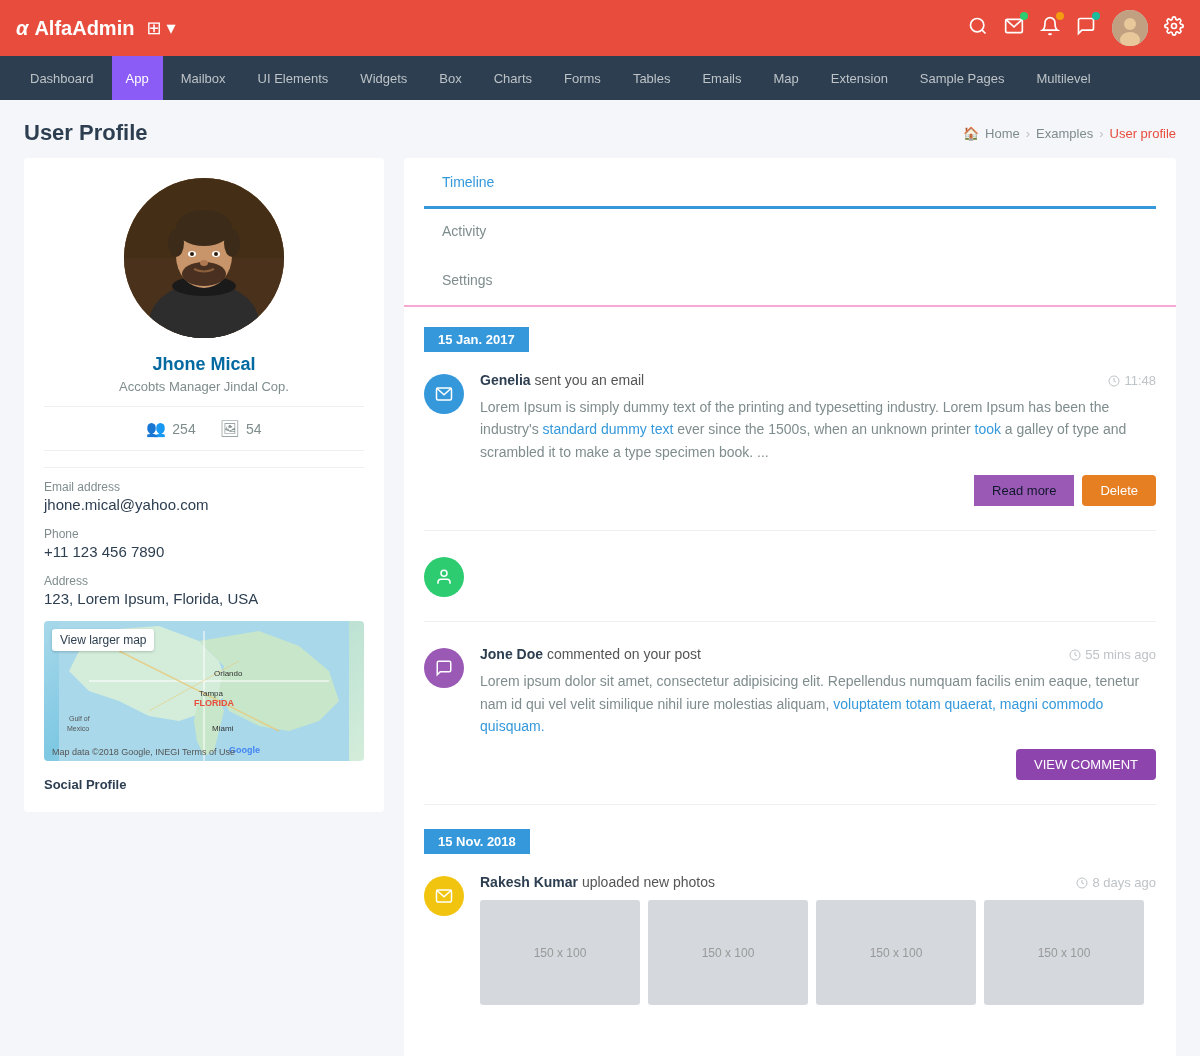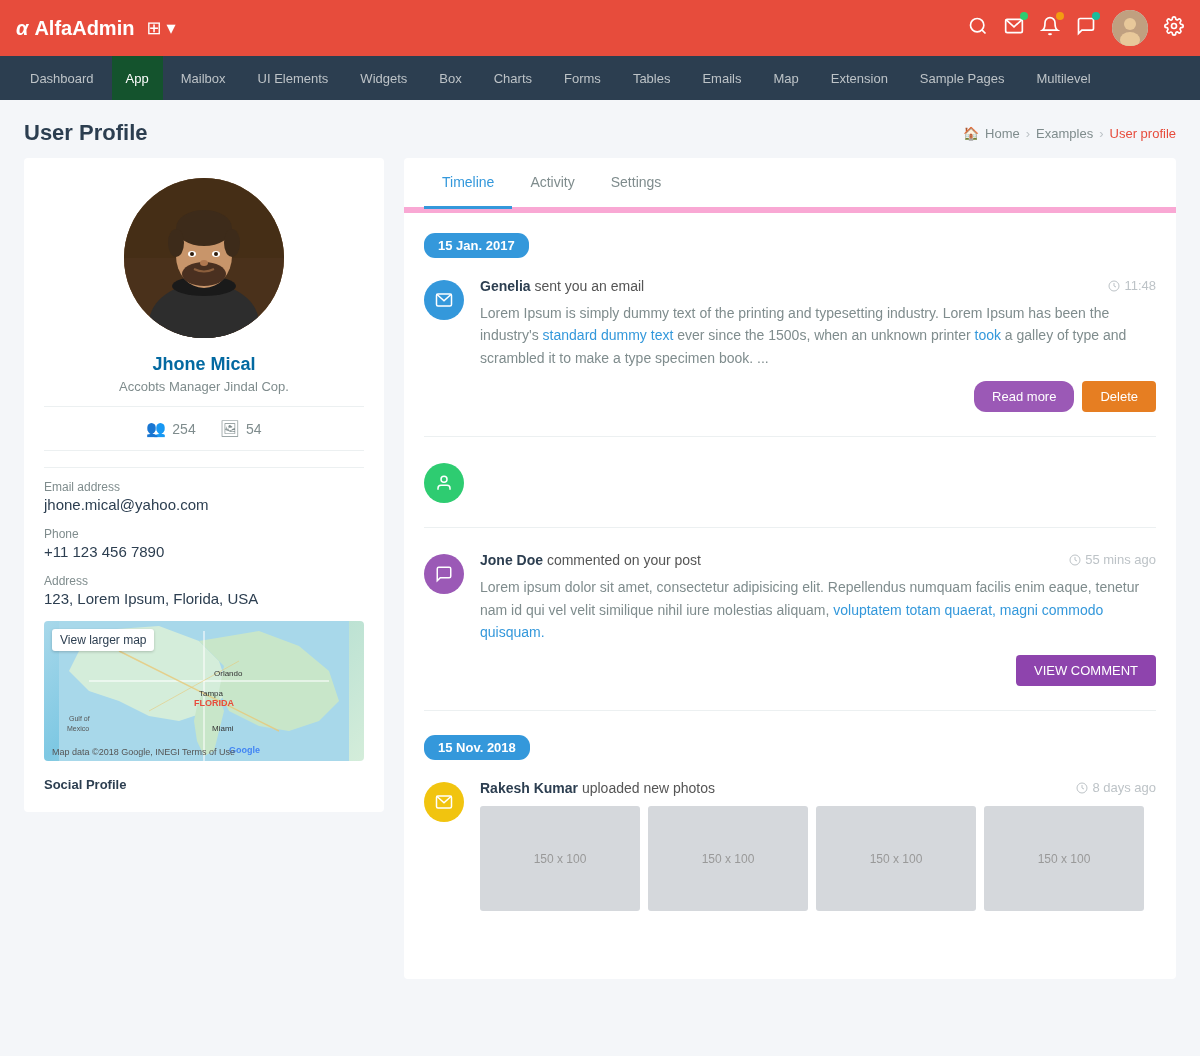--- a/index.html
+++ b/index.html
@@ -39,21 +39,21 @@
     .sec-nav a {
       color: #bdc3c7;
       text-decoration: none;
       padding: 0 14px;
       height: 44px;
       display: flex;
       align-items: center;
       font-size: 13px;
       cursor: pointer;
     }
-    .sec-nav a.active { background: #14532d; color: #fff; }
+    .sec-nav a.active { background: #8b5cf6; color: #fff; }
 
     
     .page-header {
       display: flex;
       align-items: center;
       justify-content: space-between;
       padding: 20px 24px 12px;
     }
     .page-title { font-size: 22px; font-weight: 600; color: #2c3e50; }
     .breadcrumb { display: flex; align-items: center; gap: 6px; font-size: 13px; color: #7f8c8d; }
@@ -120,41 +120,41 @@
       box-shadow: 0 1px 3px rgba(0,0,0,0.2);
     }
     .map-label { position: absolute; bottom: 8px; right: 16px; font-size: 10px; color: #666; }
 
     .social-label { font-size: 13px; font-weight: 700; color: #2c3e50; }
 
     
     .profile-main { flex: 1; background: #fff; border-radius: 4px; padding: 0; overflow: hidden; }
 
     
-    .tabs { display: flex; border-bottom: 6px solid #f9a8d4; padding: 0 20px; }
+    .tabs { display: flex; border-bottom: 2px solid #f9a8d4; padding: 0 20px; flex-direction: column; }
     .tab {
       padding: 16px 18px;
       font-size: 14px;
       cursor: pointer;
       color: #7f8c8d;
       border-bottom: 3px solid transparent;
       margin-bottom: -2px;
       text-decoration: none;
     }
     .tab.active { color: #3498db; border-bottom-color: #3498db; font-weight: 500; }
 
     
     .timeline-content { padding: 20px; }
 
     .date-badge {
       display: inline-block;
       background: #3498db;
       color: #fff;
       padding: 5px 14px;
-      border-radius: 11px;
+      border-radius: 0;
       font-size: 13px;
       font-weight: 600;
       margin-bottom: 20px;
     }
 
     .timeline-item {
       display: flex;
       gap: 16px;
       margin-bottom: 24px;
       padding-bottom: 24px;
@@ -173,29 +173,29 @@
       color: #fff;
       font-size: 16px;
       margin-top: 2px;
     }
     .tl-icon.blue { background: #3498db; }
     .tl-icon.green { background: #2ecc71; }
     .tl-icon.purple { background: #9b59b6; }
     .tl-icon.yellow { background: #f1c40f; }
 
     .tl-body { flex: 1; }
-    .tl-header { display: flex; justify-content: space-between; align-items: flex-start; margin-bottom: 8px; }
+    .tl-header { display: flex; justify-content: space-between; align-items: flex-end; margin-bottom: 8px; }
     .tl-text { font-size: 14px; color: #555; }
     .tl-text strong { color: #2c3e50; font-weight: 700; }
     .tl-time { color: #bdc3c7; font-size: 13px; display: flex; align-items: center; gap: 4px; white-space: nowrap; }
     .tl-desc { font-size: 14px; color: #7f8c8d; line-height: 1.6; margin-bottom: 12px; }
     .tl-desc a, .tl-desc .link-text { color: #3498db; }
 
     .tl-actions { display: flex; justify-content: flex-end; gap: 8px; }
-    .btn-purple { background: #9b59b6; color: #ffffff; border: none; padding: 3px 18px; border-radius: 12px; cursor: pointer; font-size: 13px; }
+    .btn-purple { background: #9b59b6; color: #0f172a; border: none; padding: 3px 18px; border-radius: 0; cursor: pointer; font-size: 13px; }
     .btn-orange { background: #e67e22; color: #fff; border: none; padding: 8px 18px; border-radius: 4px; cursor: pointer; font-size: 13px; }
     .btn-violet { background: #8e44ad; color: #fff; border: none; padding: 8px 18px; border-radius: 4px; cursor: pointer; font-size: 13px; }
 
     .photos-grid { display: flex; flex-wrap: wrap; gap: 8px; margin-top: 10px; }
     .photo-placeholder {
       background: #d5d8dc;
       display: flex;
       align-items: center;
       justify-content: center;
       color: #999;

